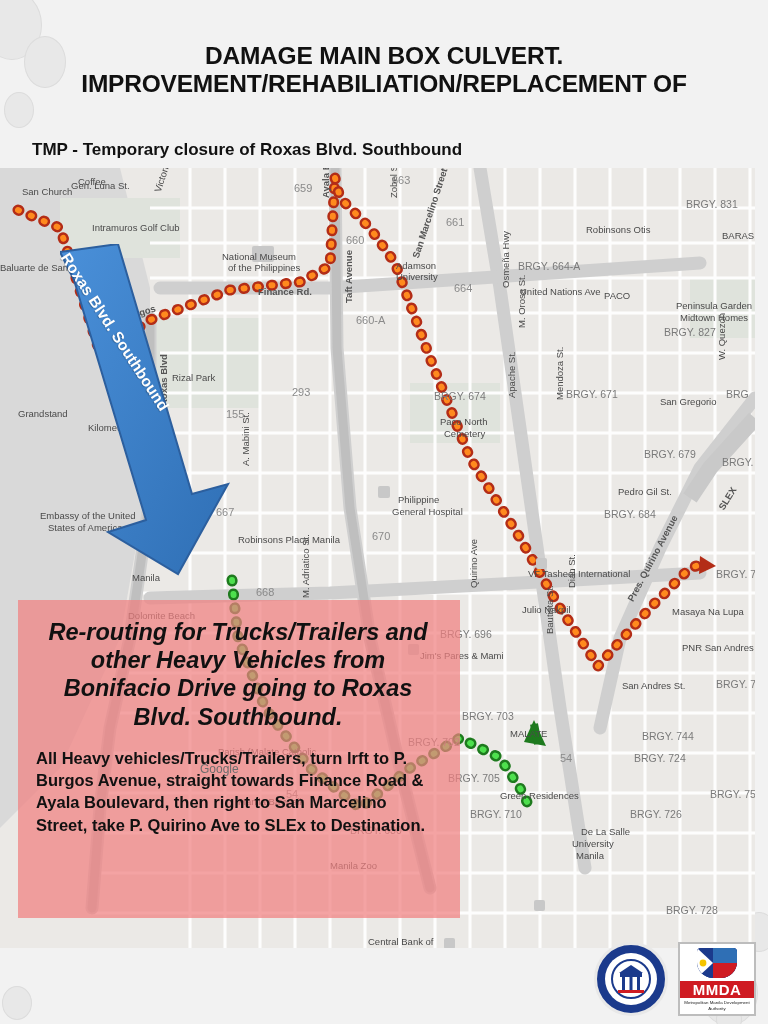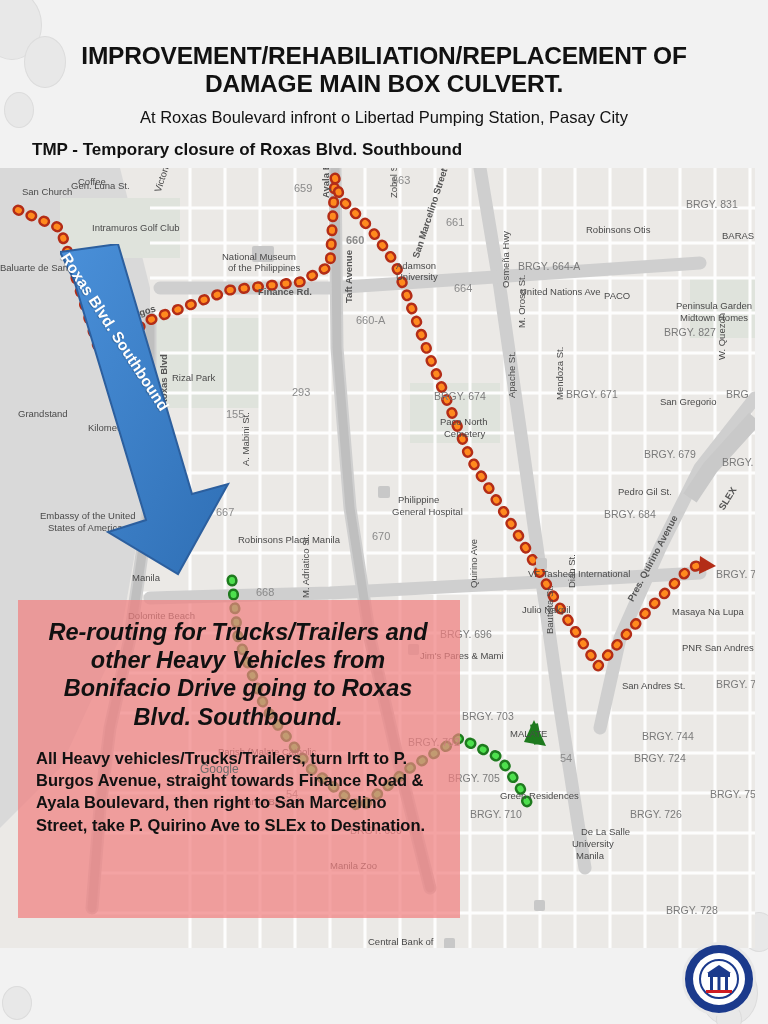--- a/index.html
+++ b/index.html
@@ -106,24 +106,23 @@
   <div class="bubble b2"></div>
   <div class="bubble b3"></div>
   <div class="bubble b4"></div>
   <div class="bubble b5"></div>
   <div class="bubble b6"></div>
   <div class="bubble b7"></div>
 </div>
 
 <div class="header">
   <div class="title">
+    <div>DAMAGE MAIN BOX CULVERT.</div>
     <div>IMPROVEMENT/REHABILIATION/REPLACEMENT OF</div>
-    <div>DAMAGE MAIN BOX CULVERT.</div>
   </div>
-  <div class="subtitle">At Roxas Boulevard infront o Libertad Pumping Station, Pasay City</div>
 </div>
 <div class="tmp-line">TMP - Temporary closure of Roxas Blvd. Southbound</div>
 
 <div class="map-wrap">
   <svg class="map-canvas" viewBox="0 0 755 780">
 
     <rect x="0" y="0" width="755" height="780" fill="#ebe9e6"></rect>
 
     <path d="M0 0 L120 0 L150 120 L150 300 L120 470 L60 600 L0 660 Z" fill="#d9d9d9"></path>
 
@@ -304,21 +303,21 @@
       <div class="lbl brgy" style="left: 710px; top: 620px;">BRGY. 759</div>
       <div class="lbl brgy" style="left: 630px; top: 640px;">BRGY. 726</div>
       <div class="lbl brgy" style="left: 666px; top: 736px;">BRGY. 728</div>
       <div class="lbl brgy" style="left: 716px; top: 510px;">BRGY. 7</div>
       <div class="lbl brgy" style="left: 722px; top: 288px;">BRGY. 6</div>
       <div class="lbl brgy" style="left: 726px; top: 220px;">BRG</div>
       <div class="lbl brgy" style="left: 716px; top: 400px;">BRGY. 7</div>
     </div>
   <div id="num-labels">
       <div class="lbl num" style="left: 294px; top: 14px;">659</div>
-      <div class="lbl num" style="left: 346px; top: 66px; font-weight: bold;">660</div>
+      <div class="lbl num" style="left: 346px; top: 66px;">660</div>
       <div class="lbl num" style="left: 446px; top: 48px;">661</div>
       <div class="lbl num" style="left: 392px; top: 6px;">663</div>
       <div class="lbl num" style="left: 454px; top: 114px;">664</div>
       <div class="lbl num" style="left: 356px; top: 146px;">660-A</div>
       <div class="lbl num" style="left: 292px; top: 218px;">293</div>
       <div class="lbl num" style="left: 216px; top: 338px;">667</div>
       <div class="lbl num" style="left: 372px; top: 362px;">670</div>
       <div class="lbl num" style="left: 256px; top: 418px;">668</div>
       <div class="lbl num" style="left: 226px; top: 240px;">155</div>
       <div class="lbl num" style="left: 560px; top: 584px;">54</div>
@@ -351,13 +350,26 @@
         <circle cx="20" cy="20" r="19" fill="none" stroke="#1b3a8c" stroke-width="2"></circle>
         <rect x="9" y="14" width="22" height="4" fill="#1b3a8c"></rect>
         <rect x="11" y="18" width="3" height="13" fill="#1b3a8c"></rect>
         <rect x="18.5" y="18" width="3" height="13" fill="#1b3a8c"></rect>
         <rect x="26" y="18" width="3" height="13" fill="#1b3a8c"></rect>
         <polygon points="20,6 32,14 8,14" fill="#1b3a8c"></polygon>
         <rect x="7" y="31" width="26" height="3" fill="#cf1b22"></rect>
       </svg>
     </div>
   </div>
+  <div class="mmda-logo">
+    <div class="mmda-shield">
+      <svg width="40" height="30" viewBox="0 0 40 30">
+        <rect width="40" height="30" fill="#1b3a8c"></rect>
+        <polygon points="0,0 16,15 0,30" fill="#fff"></polygon>
+        <circle cx="6" cy="15" r="3.4" fill="#f5c400"></circle>
+        <rect x="16" y="0" width="24" height="15" fill="#2f6fb5"></rect>
+        <rect x="16" y="15" width="24" height="15" fill="#cf1b22"></rect>
+      </svg>
+    </div>
+    <div class="mmda-red">MMDA</div>
+    <div class="mmda-sub">Metropolitan Manila Development Authority</div>
+  </div>
 </div>
 
 </body></html>

